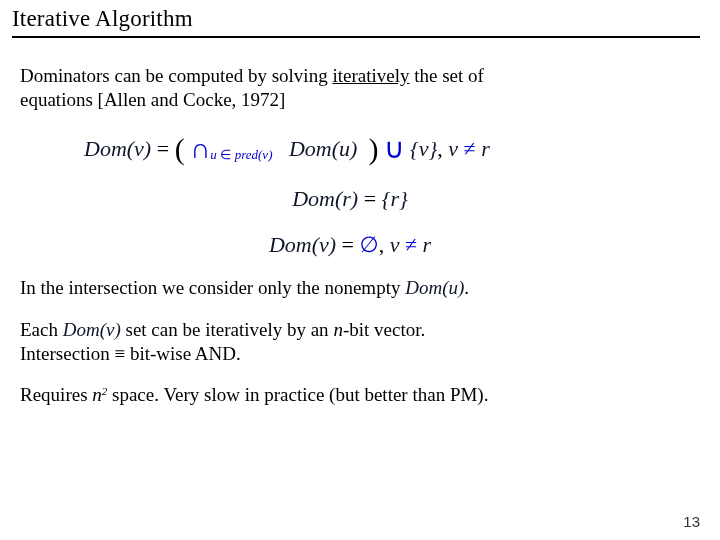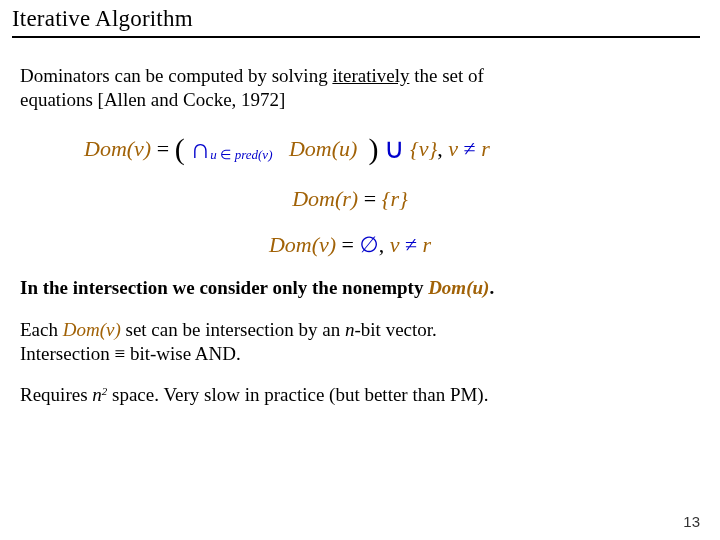--- a/index.html
+++ b/index.html
@@ -47,21 +47,21 @@
     margin-left: 0;
     text-align: center;
   }
   .eq-block.center + .eq-block.center {
     margin-top: 14px;
     text-align: center;
   }
   .init-label {
     margin: 0 0 10px 0;
   }
-  .term { color: #a16207; font-style: italic; }
+  .term { color: #0f172a; font-style: italic; }
   .sym  { color: #0000cc; font-style: normal; }
   .plain { color: #000; font-style: normal; }
   .big  { font-size: 28px; vertical-align: -2px; }
   .bigp { font-size: 30px; font-family: 'Times New Roman', serif; vertical-align: -3px; }
   .sub  { font-size: 13px; font-style: italic; color: #0000cc; vertical-align: -3px; }
   .sup  { font-size: 11px; vertical-align: 6px; font-style: italic; }
   .italic { font-style: italic; }
   .pagenum {
     position: absolute;
     right: 12px;
@@ -97,26 +97,26 @@
 
 
     <div class="eq-block center">
       <span class="term">Dom(r)</span><span class="plain"> = </span><span class="term">{r}</span>
     </div>
 
     <div class="eq-block center">
       <span class="term">Dom(v)</span><span class="plain"> = </span><span class="sym">∅</span><span class="plain">,   </span><span class="term">v </span><span class="sym">≠</span><span class="term"> r</span>
     </div>
 
-    <p class="para" style="font-weight:bold;">
+    <p class="para" style="">
       <span>In the intersection we consider only the nonempty </span><span class="term">Dom(u)</span><span>.</span>
     </p>
 
     <p class="para">
-      <span>Each  </span><span class="term">Dom(v)</span><span>  set can be intersection by an </span><span class="italic">n</span><span>-bit vector.</span><br>
+      <span>Each  </span><span class="term">Dom(v)</span><span>  set can be iteratively by an </span><span class="italic">n</span><span>-bit vector.</span><br>
       <span>Intersection </span><span>≡</span><span> bit-wise AND.</span>
     </p>
 
     <p class="para" style="margin-bottom:0;">
       <span>Requires  </span><span class="italic">n</span><span class="sup">2</span><span>  space. Very slow in practice (but better than PM).</span>
     </p>
 
   </div>
 
   <div class="pagenum">13</div>

